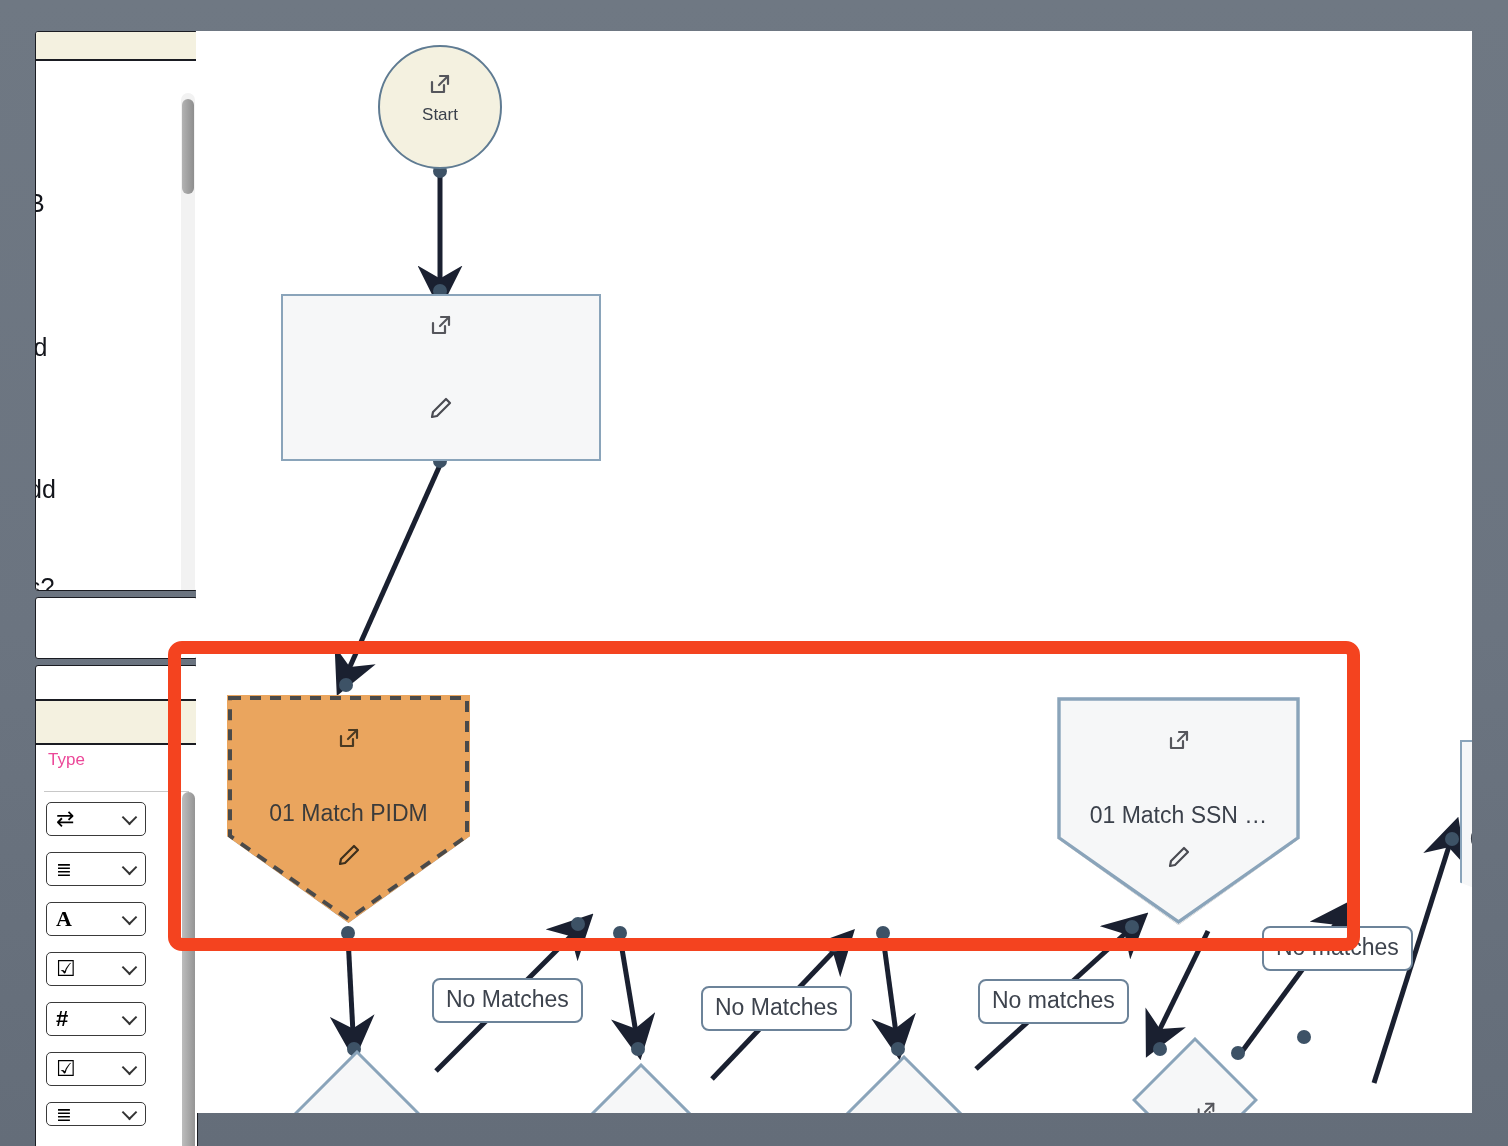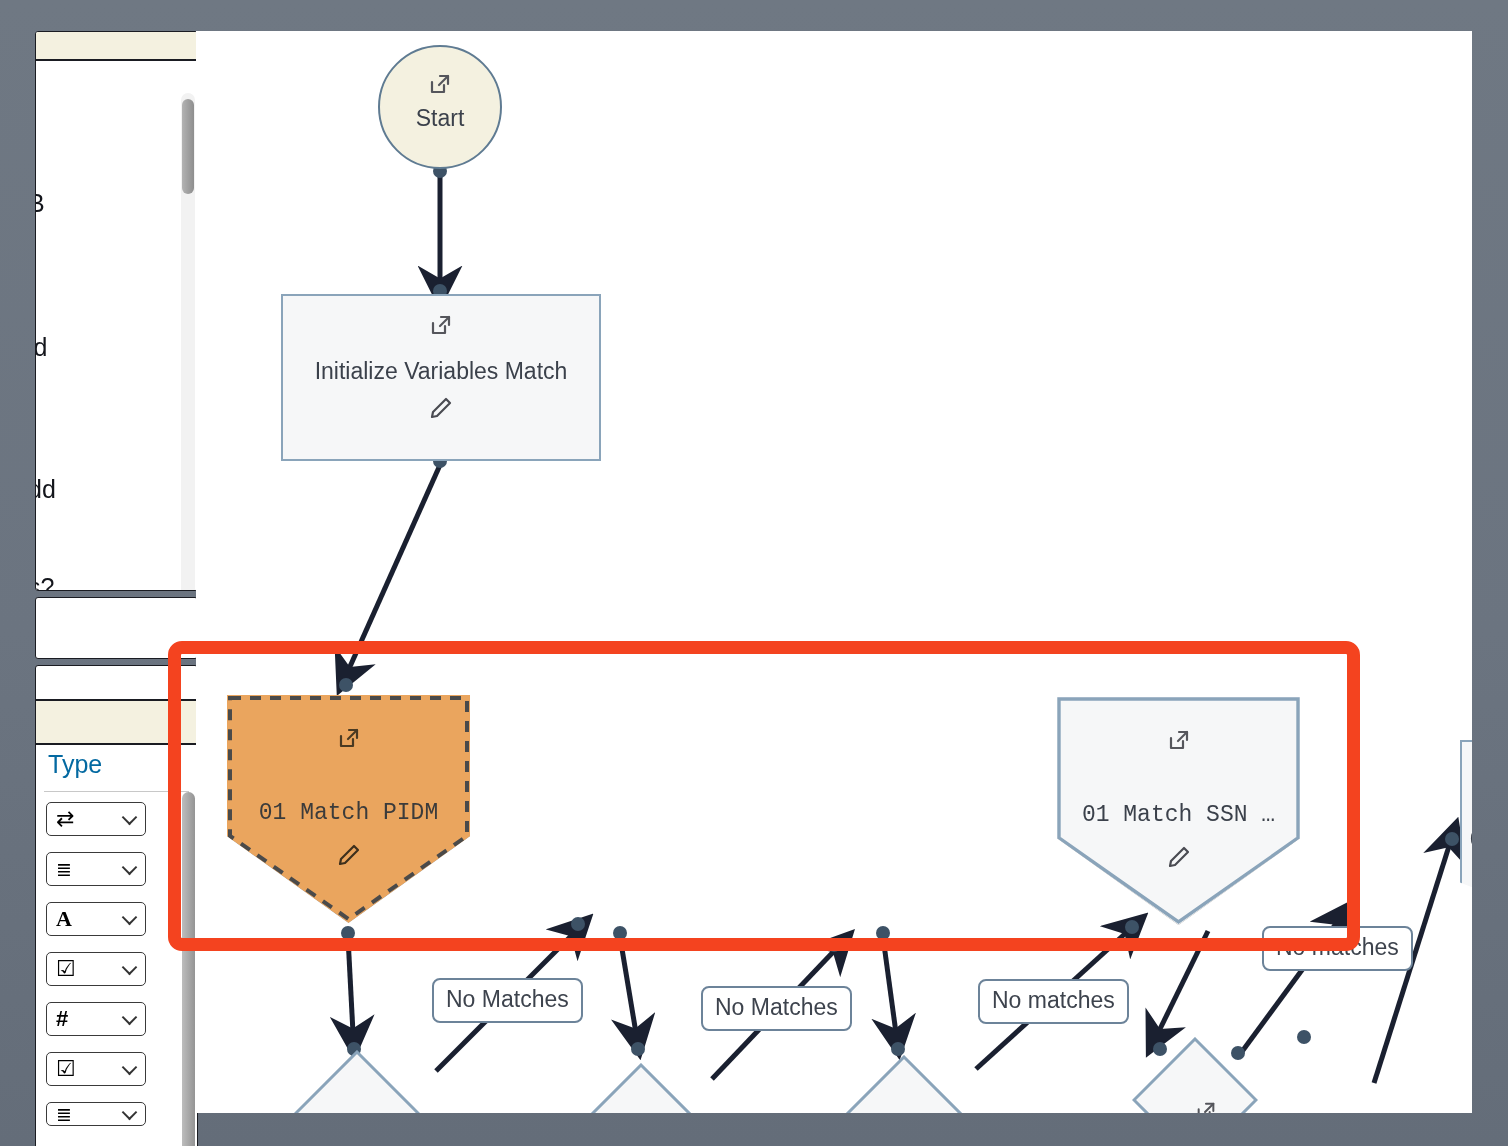--- a/index.html
+++ b/index.html
@@ -66,21 +66,21 @@
 
   
   .bot-band {
     position: absolute; left: 0; top: 33px; right: 0; height: 46px;
     background: #f4f1e0;
     border-top: 2px solid #1a1c22;
     border-bottom: 2px solid #1a1c22;
   }
   .col-header {
     position: absolute; left: 12px; top: 84px;
-    font-size: 25px; color: #0369a1; text-align: center;
+    font-size: 17px; color: #ec4899; text-align: center;
   }
   .col-rule {
     position: absolute; left: 8px; right: 8px; top: 125px;
     height: 1px; background: #c8c8c8;
   }
   .select-list {
     position: absolute; left: 10px; top: 136px; width: 102px;
   }
   .sel {
     position: relative;
@@ -143,21 +143,21 @@
     position: absolute; left: 50%; transform: translateX(-50%);
     color: #55565c;
   }
   .node .icon-pencil {
     position: absolute; left: 50%; transform: translateX(-50%);
     color: #4a4b52;
   }
   .node .label {
     position: absolute; left: 0; right: 0;
     text-align: center;
-    font-size: 23px;
+    font-size: 17px;
     color: #3b414b;
     white-space: nowrap;
     overflow: hidden;
   }
 
   
   .node-start {
     left: 182px; top: 14px; width: 124px; height: 124px;
     border-radius: 50%;
     background: #f4f1e0;
@@ -175,21 +175,20 @@
   .node-rect .icon-share { top: 18px; }
   .node-rect .label { top: 62px; }
   .node-rect .icon-pencil { top: 100px; }
 
   
   .pent {
     width: 243px; height: 228px;
     top: 664px;
     clip-path: polygon(0% 0%, 100% 0%, 100% 62%, 50% 100%, 0% 62%);
     background: #a3a3a3;
-    font-family: Liberation Mono, monospace;
   }
   .pent .fill {
     position: absolute; inset: 0;
     background: #f6f7f8;
     clip-path: polygon(0% 0%, 100% 0%, 100% 62%, 50% 100%, 0% 62%);
   }
   .pent svg.outline { position: absolute; inset: 0; }
   .pent .icon-share { top: 32px; }
   .pent .label { top: 105px; font-size: 23px; }
   .pent .icon-pencil { top: 148px; }
@@ -381,21 +380,20 @@
     </div>
 
     <div class="node node-rect">
       <span class="icon-share">
         <svg width="24" height="24" viewBox="0 0 24 24" fill="none" stroke="#55565c" stroke-width="2.2" stroke-linecap="round" stroke-linejoin="round">
           <path d="M4 9v10h12V12"></path>
           <path d="M12 3h8v8"></path>
           <path d="M20 3l-9 9"></path>
         </svg>
       </span>
-      <span class="label">Initialize Variables Match</span>
       <span class="icon-pencil">
         <svg width="24" height="24" viewBox="0 0 24 24" fill="none" stroke="#4a4b52" stroke-width="2.2" stroke-linecap="round" stroke-linejoin="round">
           <path d="M17 3l4 4L8 20l-5 1 1-5z"></path>
         </svg>
       </span>
     </div>
 
     <div class="node pent selected" style="left:31px;">
       <div class="fill"></div>
       <svg class="outline" viewBox="0 0 243 228" preserveAspectRatio="none">

